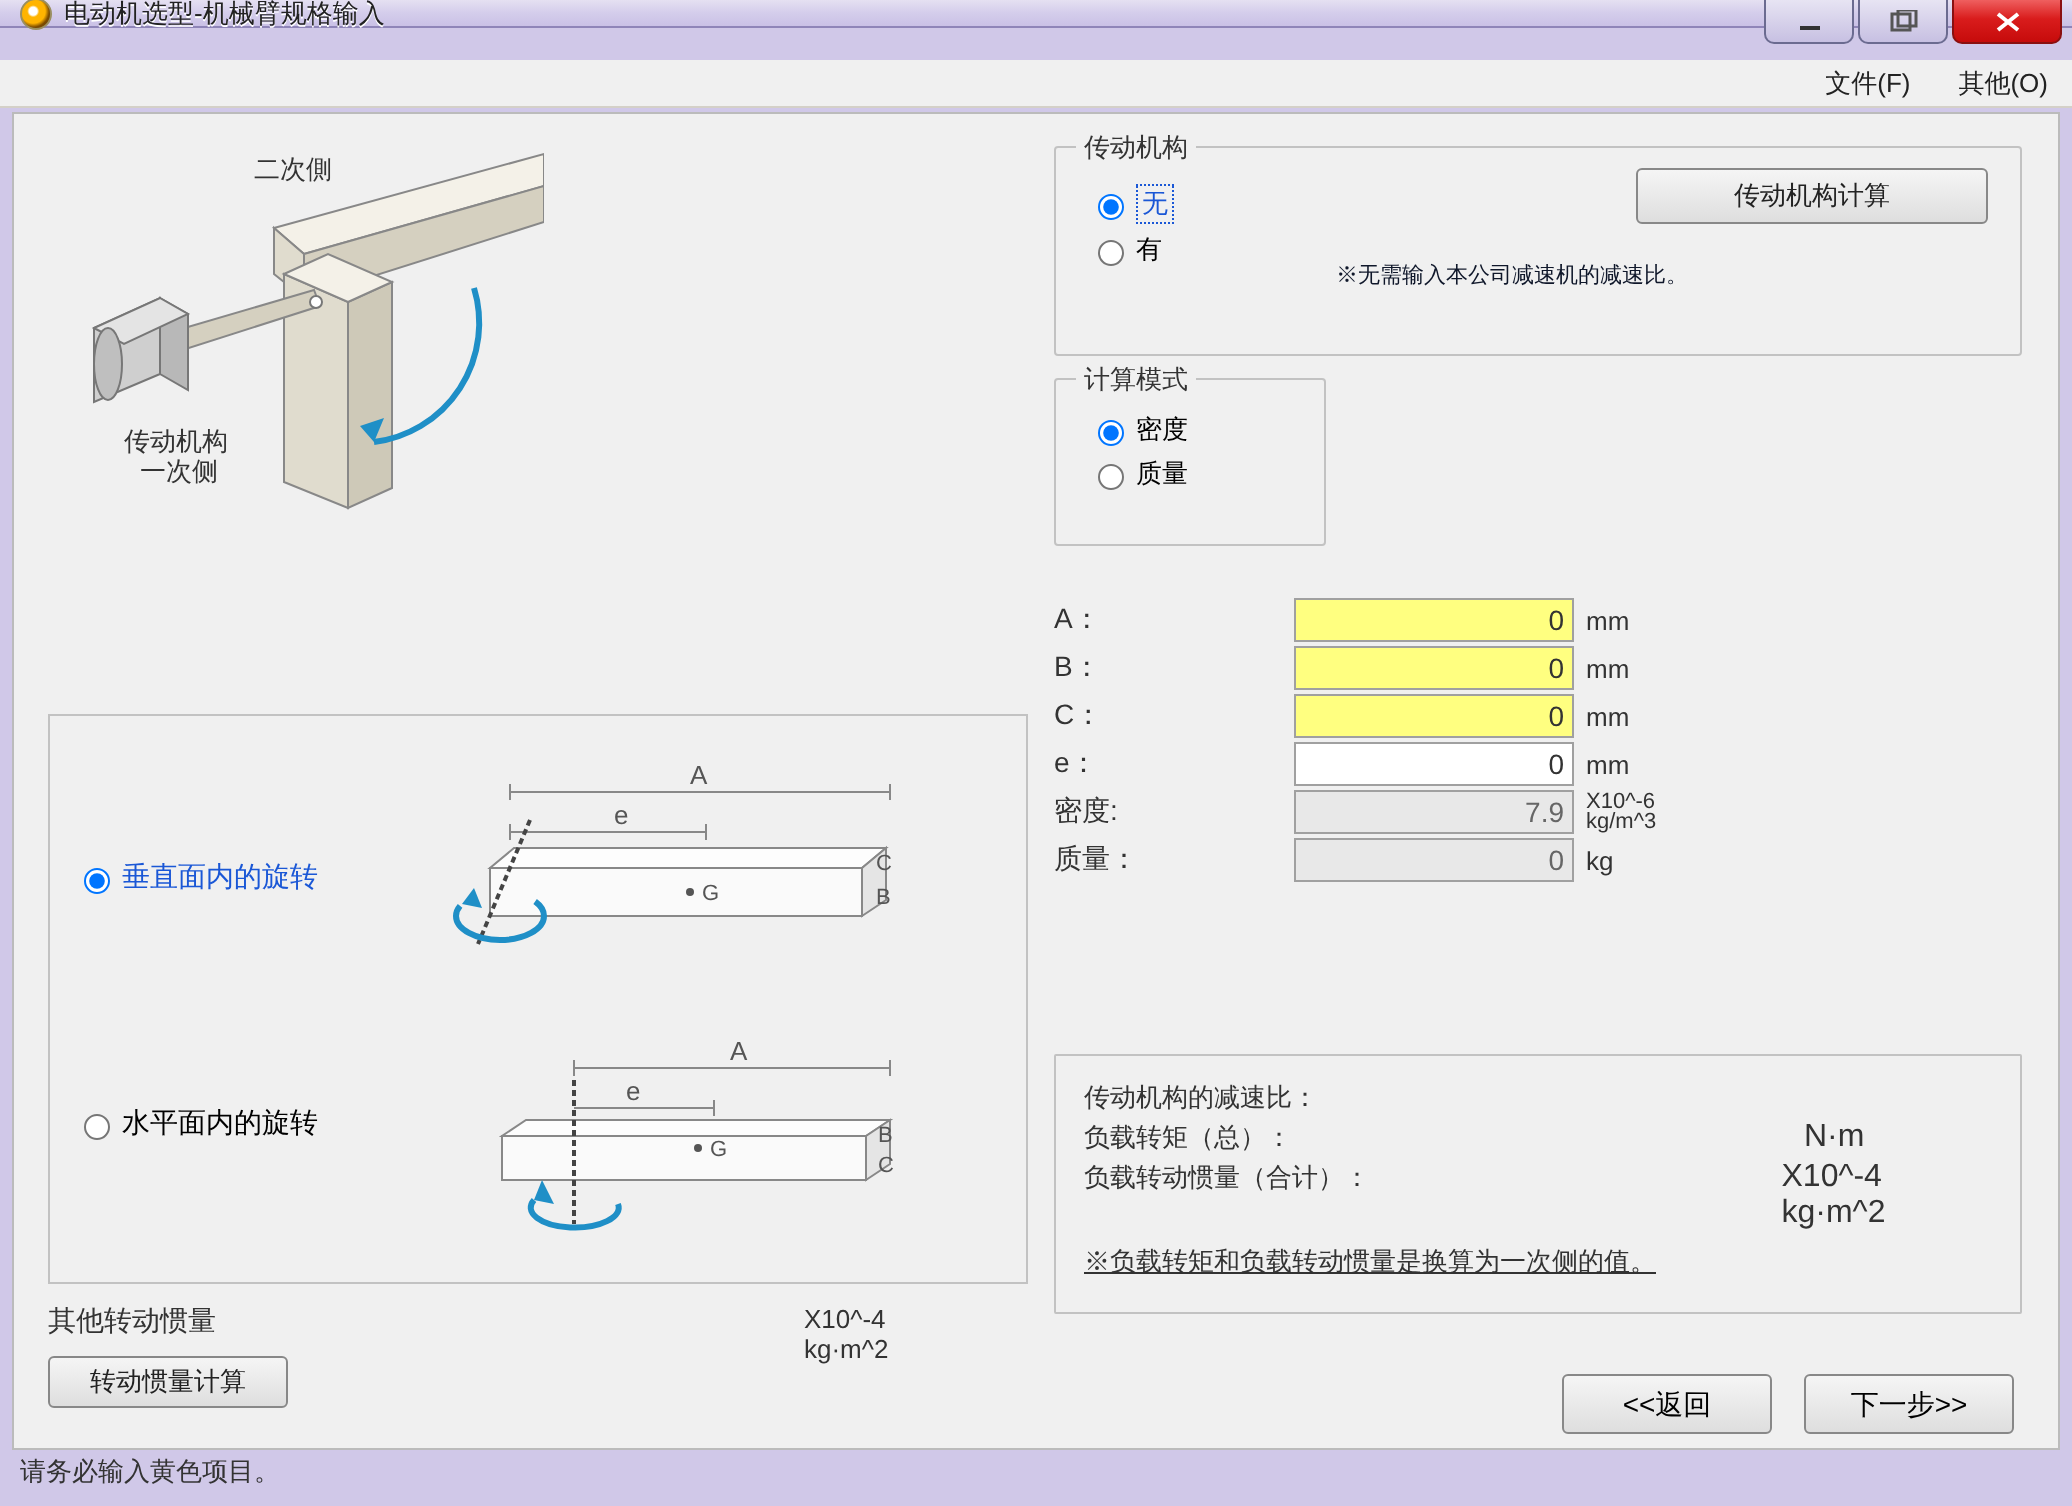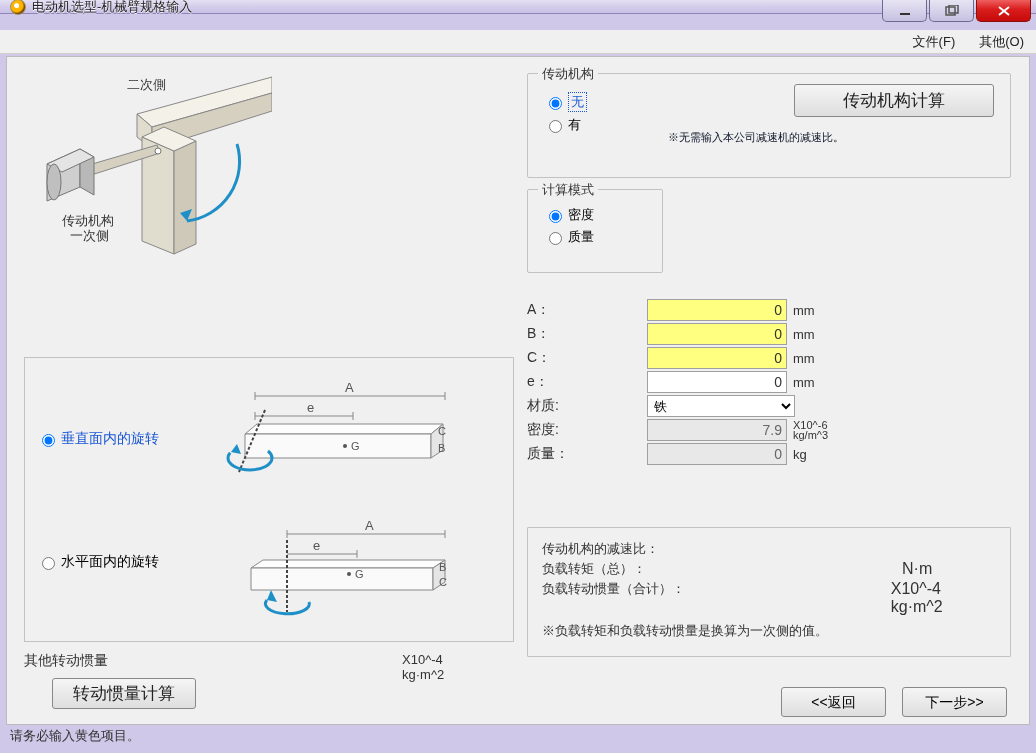--- a/index.html
+++ b/index.html
@@ -86,21 +86,21 @@
   label.field .unit { margin-left:6px; font-size:13px; color:#333;}
   label.field .unit.small { font-size:11px; line-height:10px;}
   select.material {
     width:148px; height:22px; font-size:13px;
     border:1px solid #a0a0a0; background:#fff; padding:0 2px;
   }
   .button {
     display:inline-block; padding:3px 20px;
     border:1px solid #888; border-radius:3px;
     background:linear-gradient(#f5f5f5,#dedede);
-    font-size:17px; color:#222; cursor:pointer;margin-left:28px;
+    font-size:13px; color:#222; cursor:pointer;
   }
   .note { font-size:11px; color:#0f172a;}
   .outbox {
     position:absolute;
     border:1px solid #c2c2c2; border-radius:1px;
     background:#f0f0f0;
     font-size:13px; color:#333;
   }
   .outbox .row { display:flex; align-items:flex-start; margin:2px 0;}
   .outbox .row .lab { width:220px;}
@@ -310,26 +310,20 @@
       <span class="lab">C：</span>
       <input class="num yellow" value="0" style="">
       <span class="unit">mm</span>
     </label>
     <label class="field">
       <span class="lab">e：</span>
       <input class="num" value="0" style="">
       <span class="unit">mm</span>
     </label>
     <label class="field">
-      <span class="lab">材质:</span>
-      <select class="material">
-        <option>铁</option>
-      </select>
-    </label>
-    <label class="field">
       <span class="lab">密度:</span>
       <input class="num readonly" readonly="" value="7.9" style="">
       <span class="unit small" style="display:inline-block; width:60px;">X10^-6 kg/m^3</span>
     </label>
     <label class="field">
       <span class="lab">质量：</span>
       <input class="num readonly" readonly="" value="0" style="">
       <span class="unit">kg</span>
     </label>
   </div>
@@ -341,21 +335,21 @@
     <div class="row">
       <span class="lab">负载转矩（总）：</span>
       <span class="val"></span>
       <span class="ut" style="margin-left:100px;">N·m</span>
     </div>
     <div class="row">
       <span class="lab">负载转动惯量（合计）：</span>
       <span class="val"></span>
       <span class="ut" style="margin-left:100px; display:inline-block; width:110px;">X10^-4 kg·m^2</span>
     </div>
-    <div class="row" style="margin-top:6px;">
+    <div class="row" style="margin-top:6px;text-decoration:underline;">
       <span>※负载转矩和负载转动惯量是换算为一次侧的值。</span>
     </div>
   </div>
 
   <div class="navbtns">
     <div class="navbtn">&lt;&lt;返回</div>
     <div class="navbtn">下一步&gt;&gt;</div>
   </div>
 
 </div>

